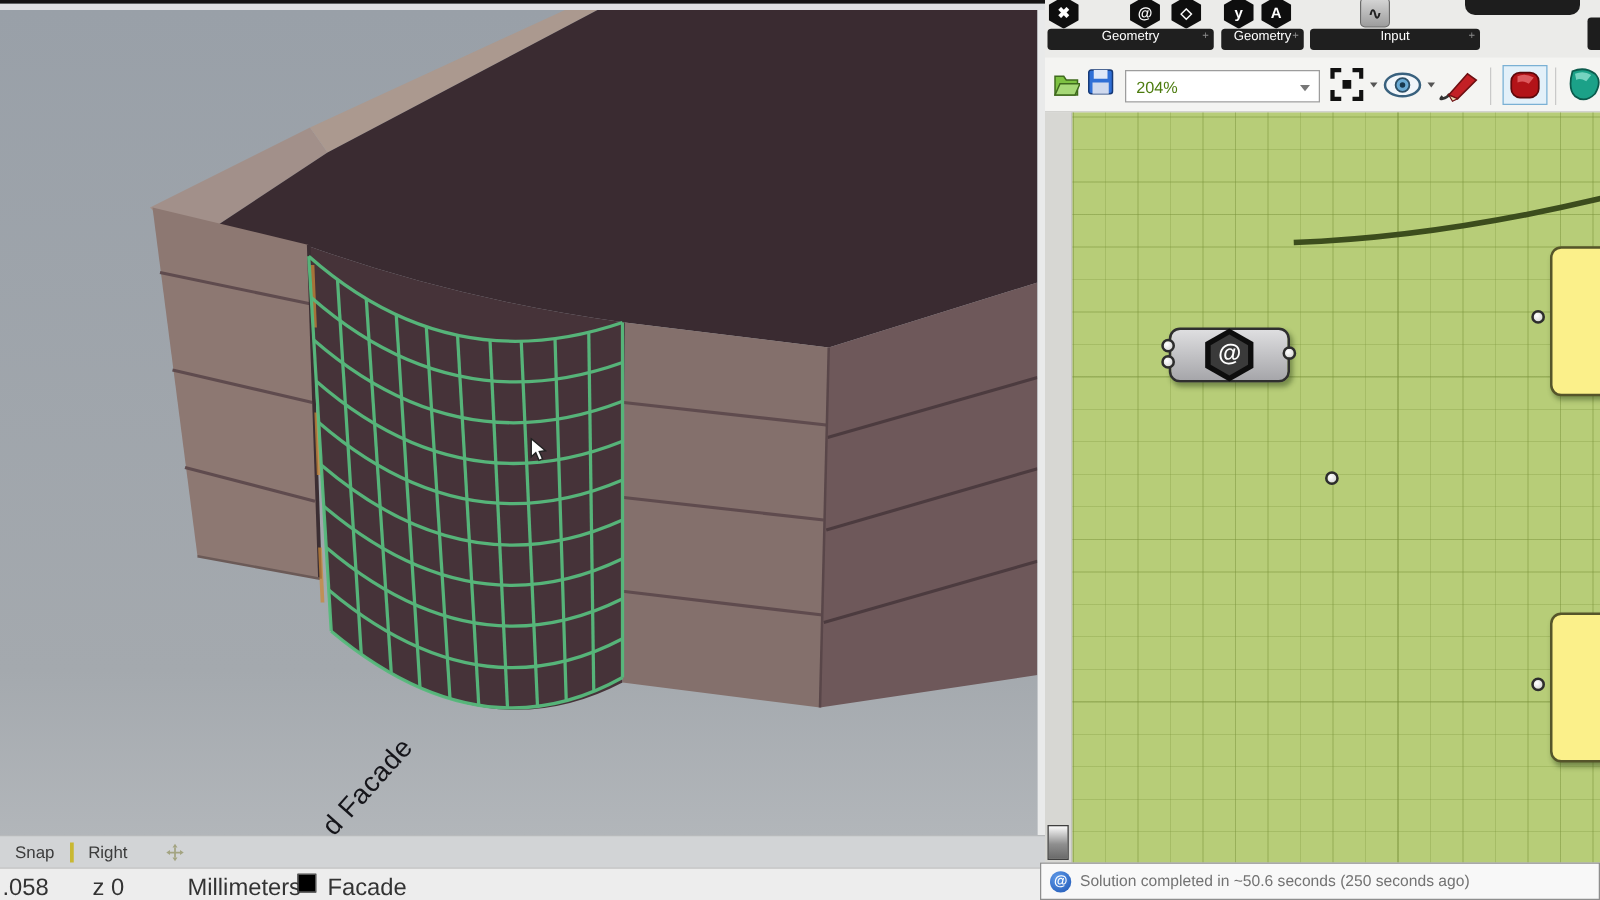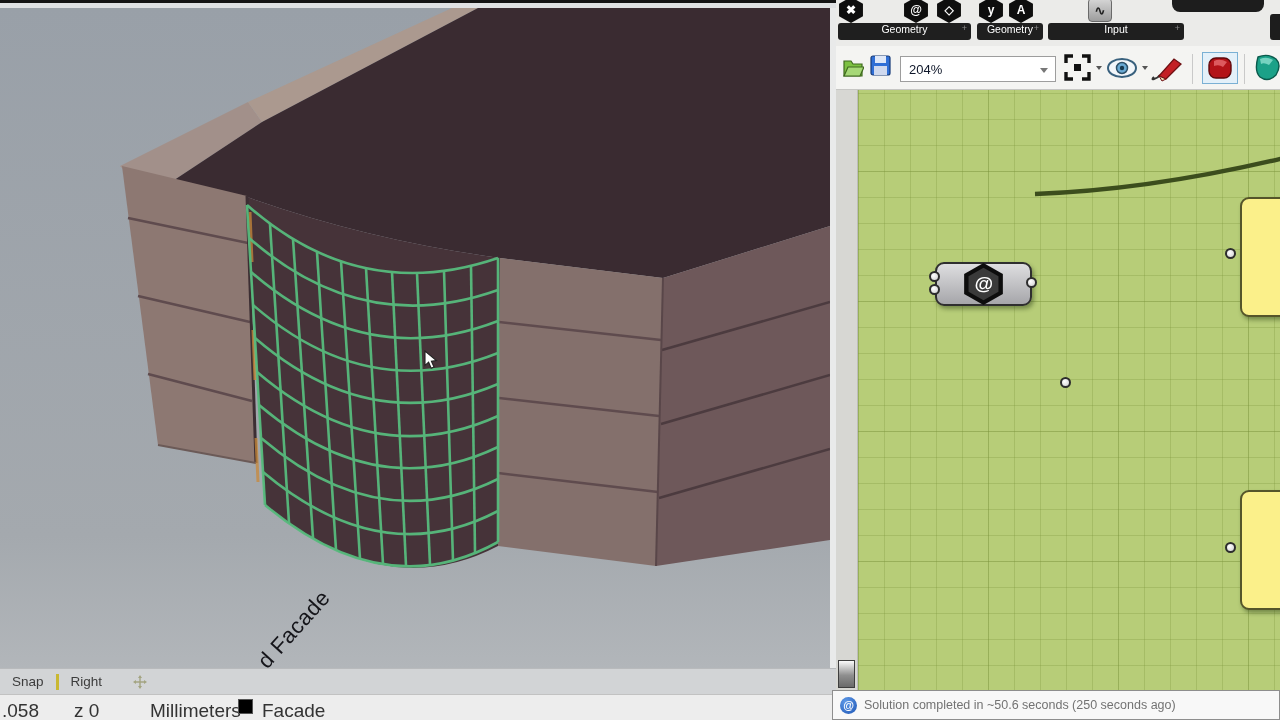--- a/index.html
+++ b/index.html
@@ -41,21 +41,21 @@
     color:#222; font-size:13px; font-weight:bold; }
   .tabbar-label { position:absolute; top:23px; height:17px; background:#1f1f1f; border-radius:3px; color:#fff;
     font-size:10.5px; display:flex; justify-content:center; padding:0 6px; }
   .tabbar-label .plus { position:absolute; right:4px; color:#8a8a8a; font-size:9px; }
   .pill-partial { position:absolute; left:336px; top:-8px; width:92px; height:20px; background:#1d1d1d; border-radius:8px; }
   .frag-partial { position:absolute; left:434px; top:14px; width:10px; height:26px; background:#1d1d1d; border-radius:3px 0 0 3px; }
 
   .gh-toolbar { position:absolute; left:0; top:46px; width:444px; height:44px; background:#f4f4f2; border-bottom:1px solid #c6c6c4; }
   .tb { position:absolute; }
   .zoom-box { left:64px; top:10px; width:156px; height:26px; background:#fff; border:1px solid #9d9d9d;
-    display:flex; align-items:center; font-size:13px; color:#0f172a; padding:0 8px; }
+    display:flex; align-items:center; font-size:13px; color:#4d7c0f; padding:0 8px; }
   .zoom-box .chev { position:absolute; right:7px; top:11px; width:0; height:0; border-left:4px solid transparent;
     border-right:4px solid transparent; border-top:5px solid #777; }
   .dd-arrow { width:0; height:0; border-left:3.5px solid transparent; border-right:3.5px solid transparent; border-top:4.5px solid #555; }
   .tb-divider { position:absolute; top:8px; width:1px; height:30px; background:#c9c9c9; }
   .gem-sel { position:absolute; left:366px; top:6px; width:36px; height:32px; background:#e3f0f9; border:1px solid #7ab0d4; display:flex; align-items:center; justify-content:center; }
 
   .gh-canvas-wrap { position:absolute; left:0; top:90px; width:444px; height:602px; }
   .gh-leftstrip { position:absolute; left:0; top:0; width:22px; height:602px; background:#d7d7d3; border-right:1px solid #bdbdb9; }
   .gh-scrollthumb { position:absolute; left:2px; top:570px; width:17px; height:28px; border:1px solid #3e3e3e;
     background:linear-gradient(#fbfbfb,#8f8f8f 55%,#6a6a6a); }

